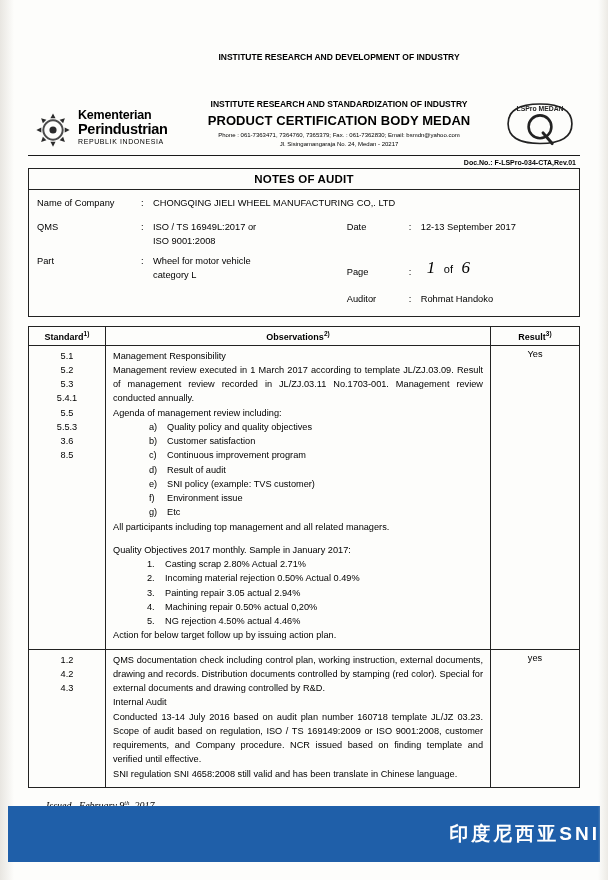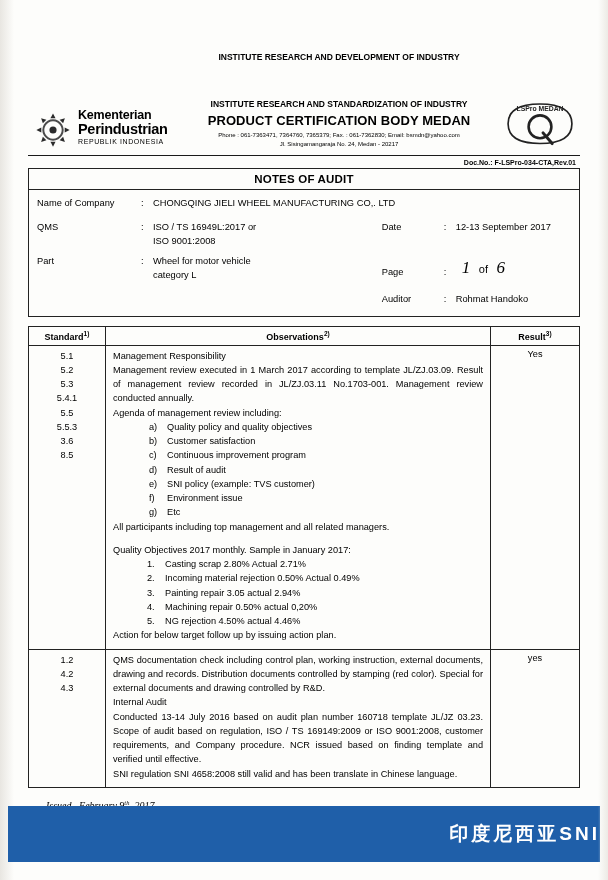--- a/index.html
+++ b/index.html
@@ -153,21 +153,20 @@
     display: flex;
     font-size: 9.3px;
     line-height: 1.5;
     margin-bottom: 2px;
   }
   .ilabel { width: 104px; flex: 0 0 auto; }
   .icolon { width: 12px; flex: 0 0 auto; }
   .ival { flex: 1 1 auto; }
   .split {
     display: flex;
-    gap: 35px;
   }
   .split-left { width: 58%; flex: 0 0 auto; }
   .split-right { flex: 1 1 auto; }
   .rlabel { width: 62px; flex: 0 0 auto; }
   .hw-page {
     font-family: "Liberation Serif", serif;
     font-style: italic;
     font-size: 17px;
     padding: 0 6px;
   }

